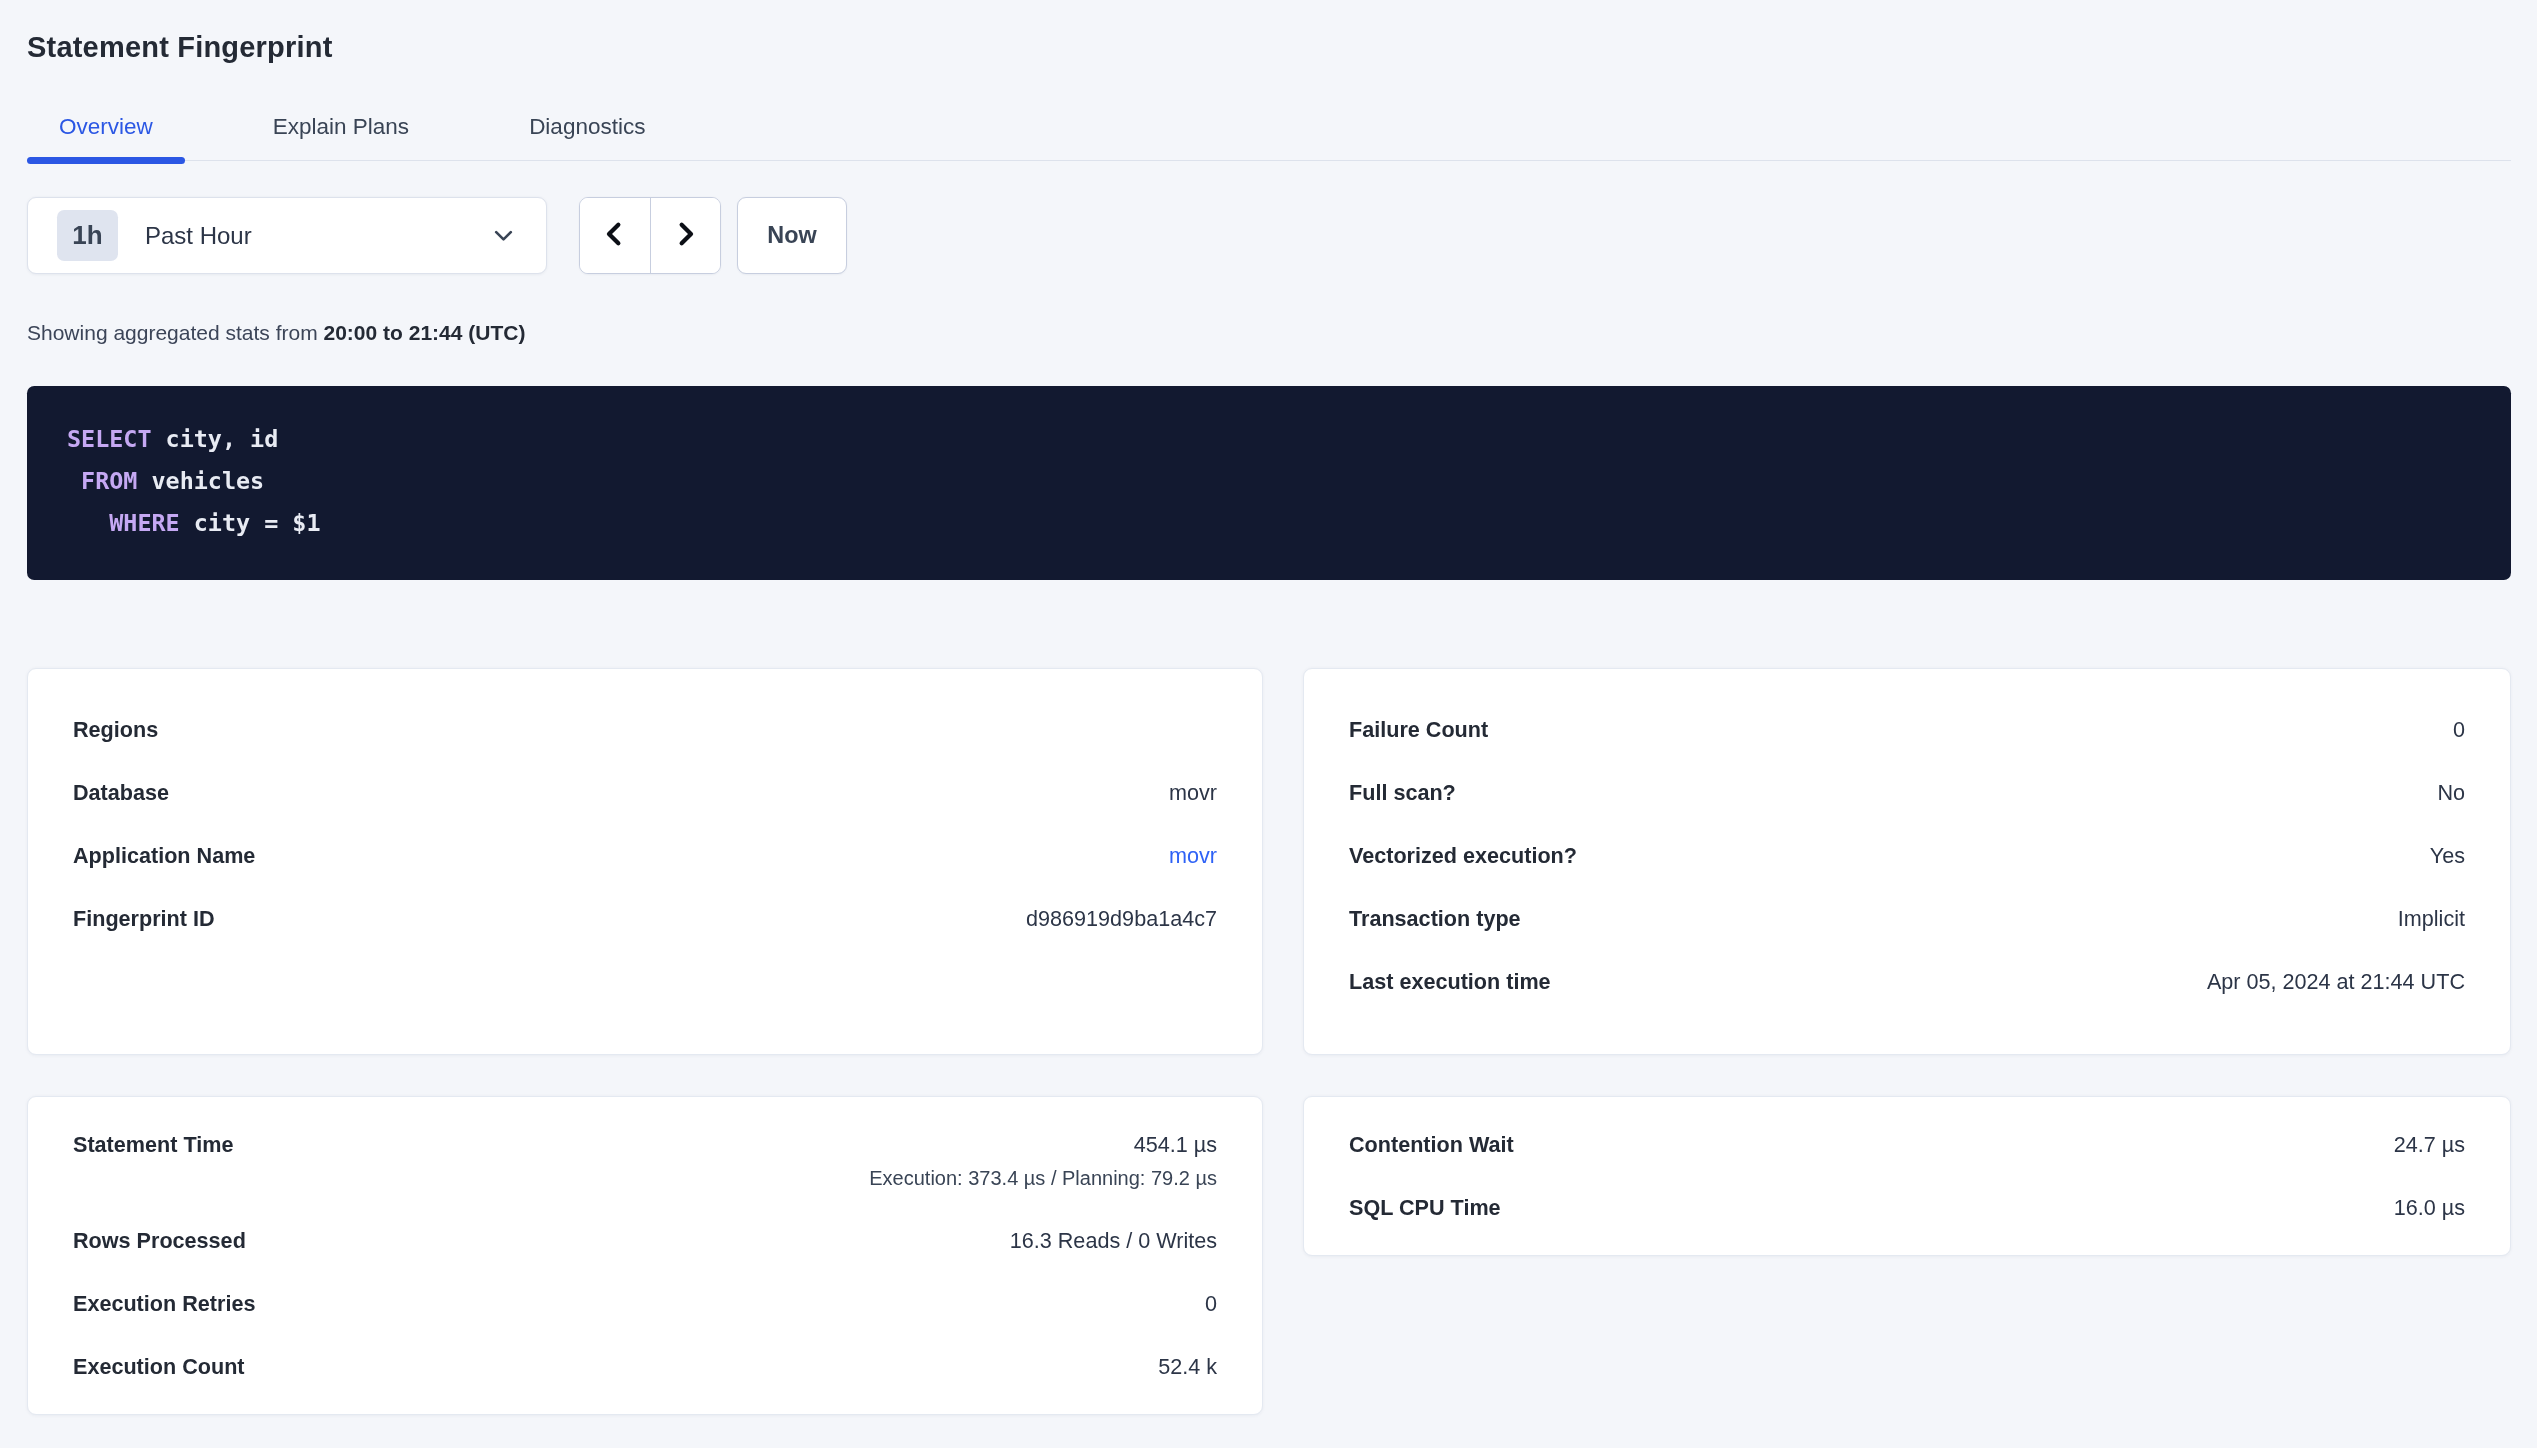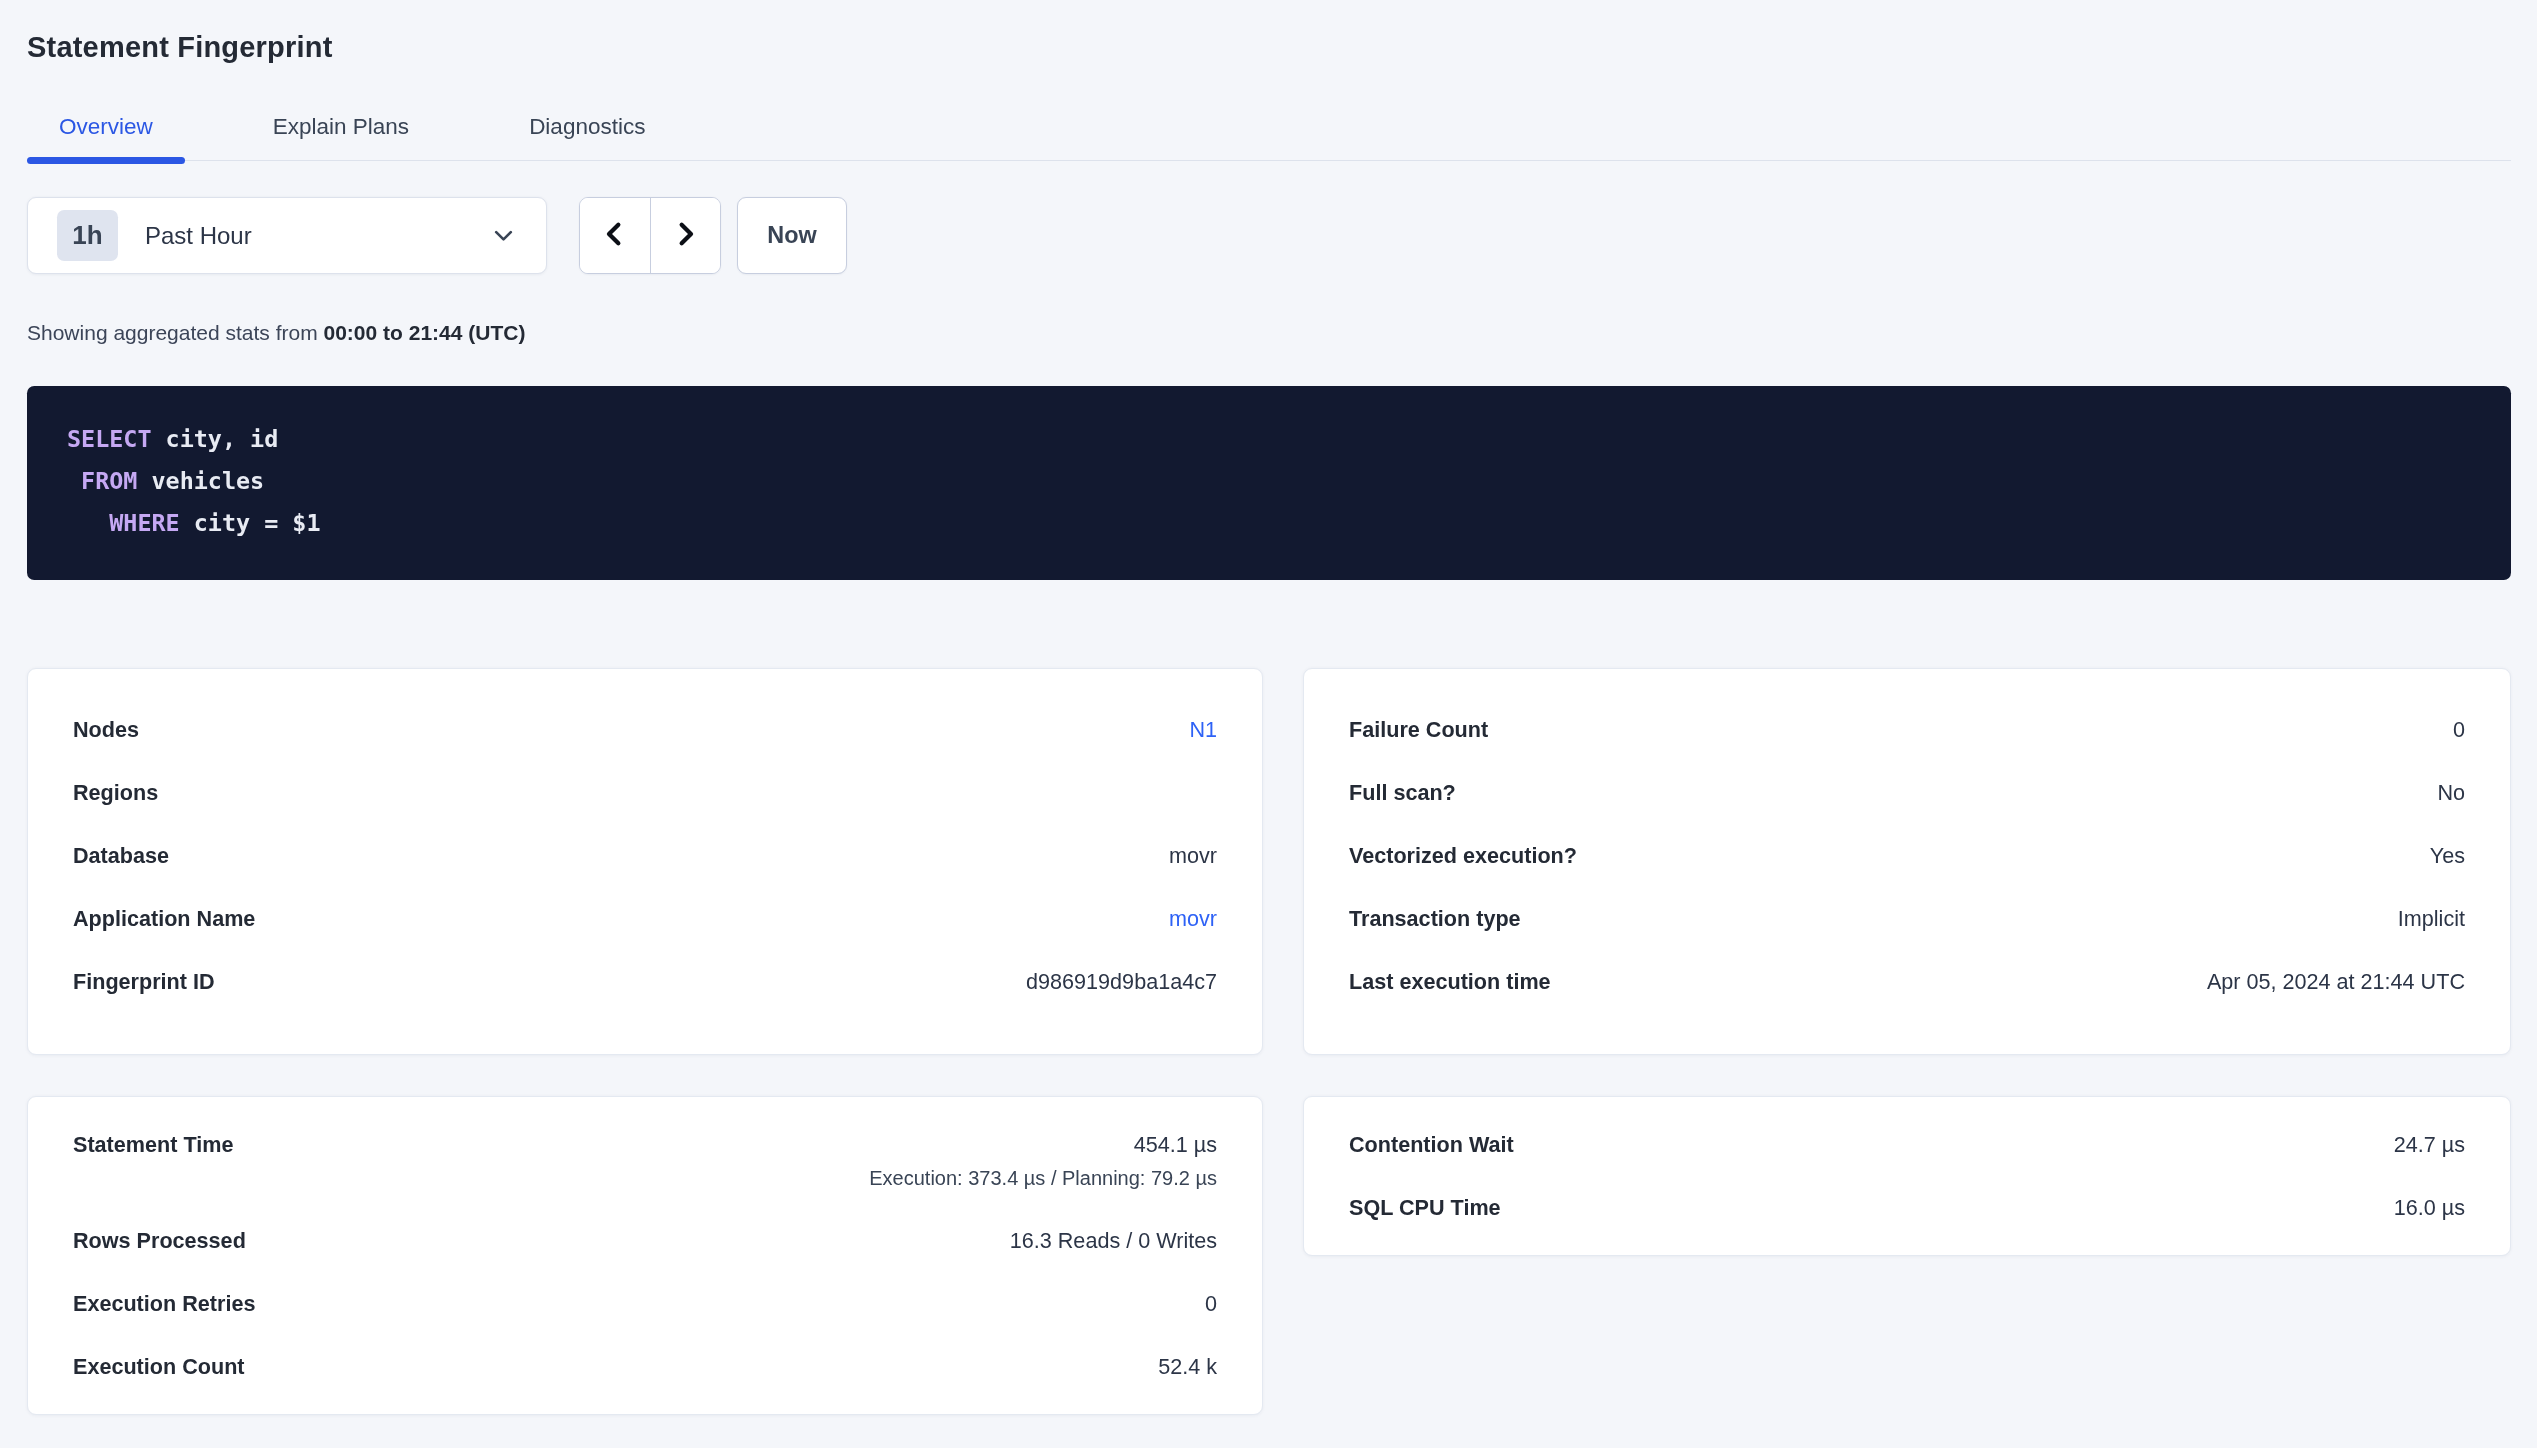--- a/index.html
+++ b/index.html
@@ -206,36 +206,32 @@
           <svg width="32" height="32" viewBox="0 0 24 24">
               <path d="M9.5 5l7 7-7 7" fill="none" stroke="#0c0f16" stroke-width="3.2" stroke-linecap="round" stroke-linejoin="round"></path>
             </svg>
         </span>
       </button>
     </div>
 
     <button class="now-btn">Now</button>
   </div>
 
-  <p class="stats-line"><span>Showing aggregated stats from </span><b>00:00 to 21:44 (UTC)</b></p>
+  <p class="stats-line"><span>Showing aggregated stats from </span><b>20:00 to 21:44 (UTC)</b></p>
 
   <div class="sql-box">
     <div class="sql-line"><span></span><span class="kw">SELECT</span><span> city, id</span></div>
     <div class="sql-line"><span> </span><span class="kw">FROM</span><span> vehicles</span></div>
     <div class="sql-line"><span>   </span><span class="kw">WHERE</span><span> city = $1</span></div>
   </div>
 
   <div class="grid">
 
     <div class="card details">
       <div class="row">
-        <span class="lbl">Nodes</span>
-        <a class="val link">N1</a>
-      </div>
-      <div class="row">
         <span class="lbl">Regions</span>
         <span class="val"></span>
       </div>
       <div class="row">
         <span class="lbl">Database</span>
         <span class="val">movr</span>
       </div>
       <div class="row">
         <span class="lbl">Application Name</span>
         <a class="val link">movr</a>

